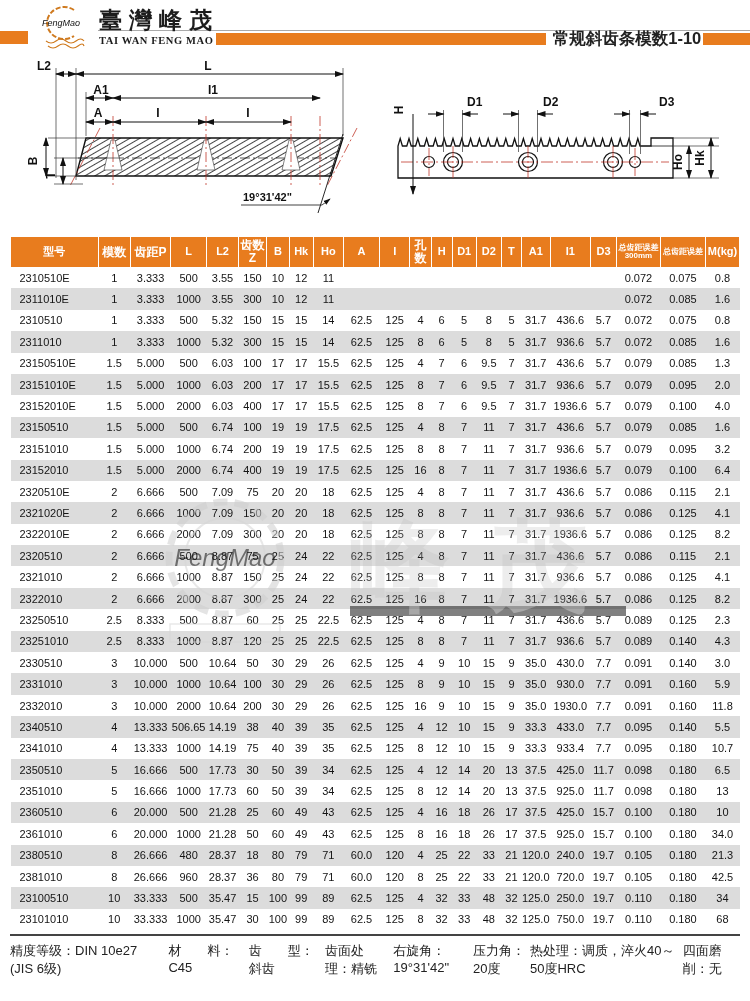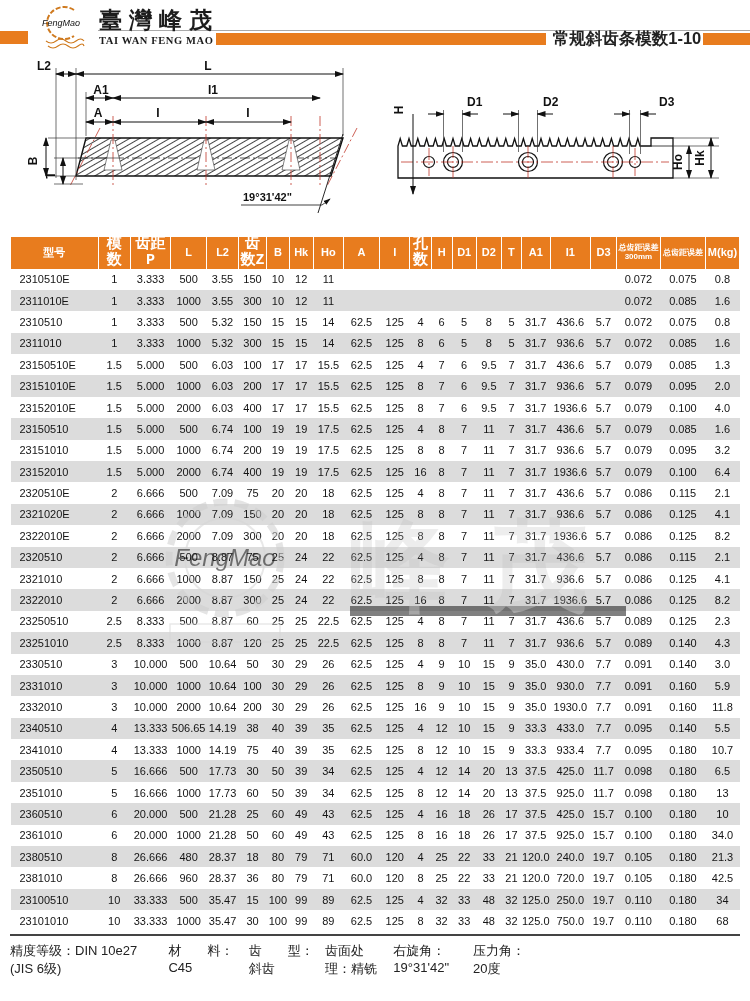--- a/index.html
+++ b/index.html
@@ -31,21 +31,21 @@
   .dimtxt { font-size:12px; font-weight:bold; }
   .dimtxt-sm { font-size:11px; font-weight:bold; }
 
   
   .tbl-wrap { position:absolute; top:237px; left:10px; width:730px; }
   table { width:100%; border-collapse:collapse; table-layout:fixed; }
   thead th { background:#e87c1e; color:#fff; font-size:11px; font-weight:bold;
              height:30px; text-align:center; vertical-align:middle;
              border-left:1.5px solid #fff; border-right:1.5px solid #fff;
              padding:0 1px; line-height:1.05; overflow:hidden; }
-  thead th.th-mid   { font-size:15px;font-family:Liberation Mono, monospace; }
+  thead th.th-mid   { font-size:12px; }
   thead th.th-small { font-size:8px; }
   tbody td { font-size:11px; height:21.4px; text-align:center; vertical-align:middle;
              white-space:nowrap; overflow:hidden; color:#141414; padding:0; }
   tbody tr:nth-child(even) { background:#dcdcdc; }
   tbody td.model { text-align:left; padding-left:9px; }
 
   
   .wm { position:absolute; top:468px; left:140px; width:540px; height:200px;
         pointer-events:none; display:flex; align-items:center; opacity:0.55; }
   .wm-big { font-family:"Liberation Serif", serif; font-size:100px; font-weight:bold;
@@ -1044,15 +1044,19 @@
     <div class="ftr-col ftr-col1">
       <div>精度等级：DIN 10e27 (JIS 6级)</div>
       <div>材　　料：C45</div>
       <div>齿　　型：斜齿</div>
     </div>
     <div class="ftr-col ftr-col2">
       <div>齿面处理：精铣</div>
       <div>右旋角：19°31'42"</div>
       <div>压力角： 20度</div>
     </div>
+    <div class="ftr-col ftr-col3">
+      <div>热处理：调质，淬火40～50度HRC</div>
+      <div>四面磨削：无</div>
+    </div>
   </div>
 
 </div>
 
 </body></html>

